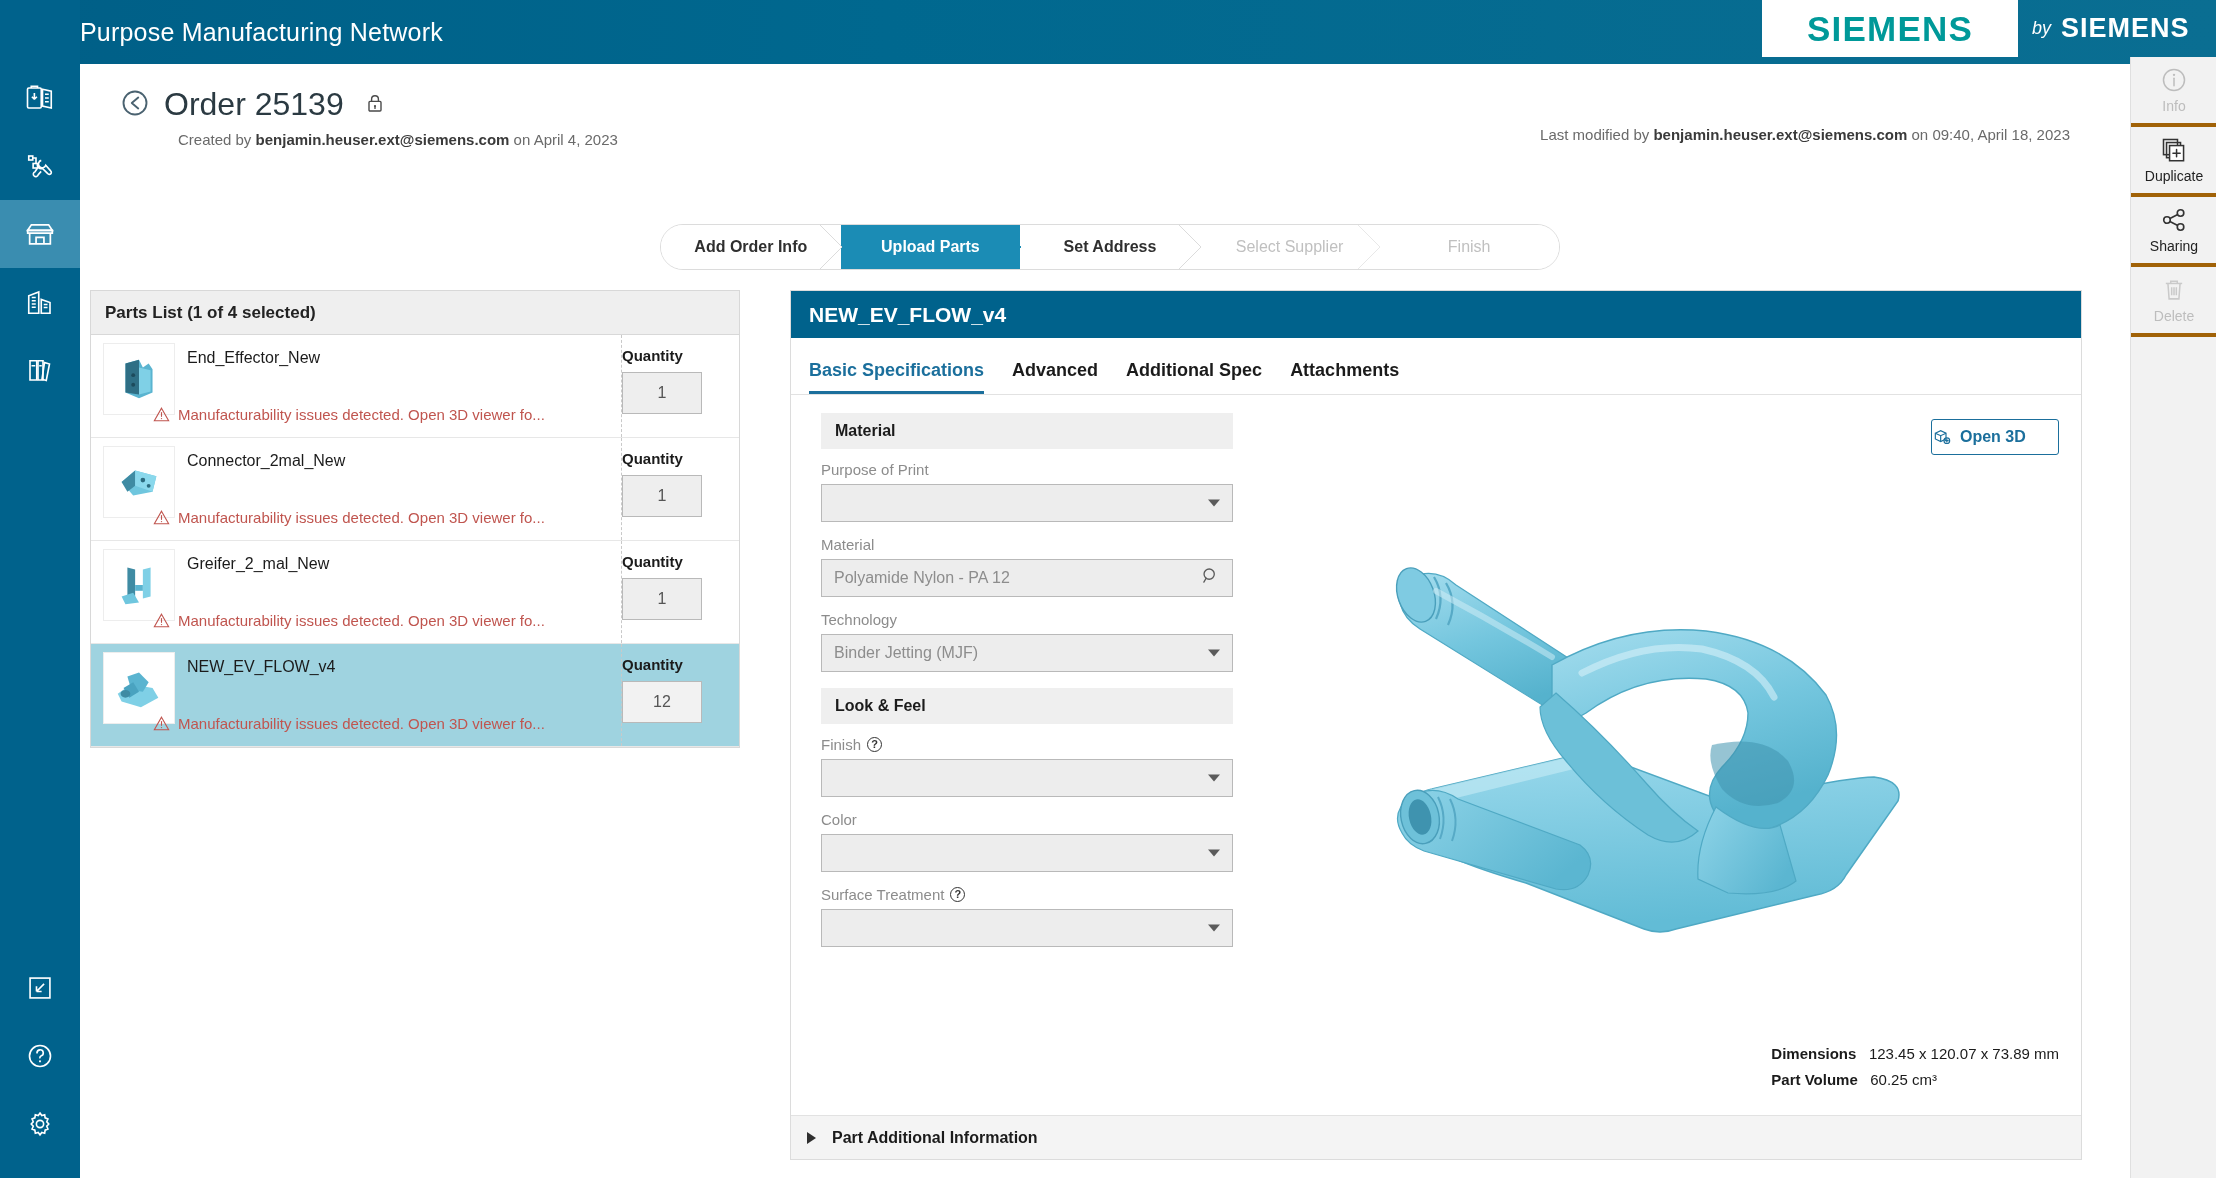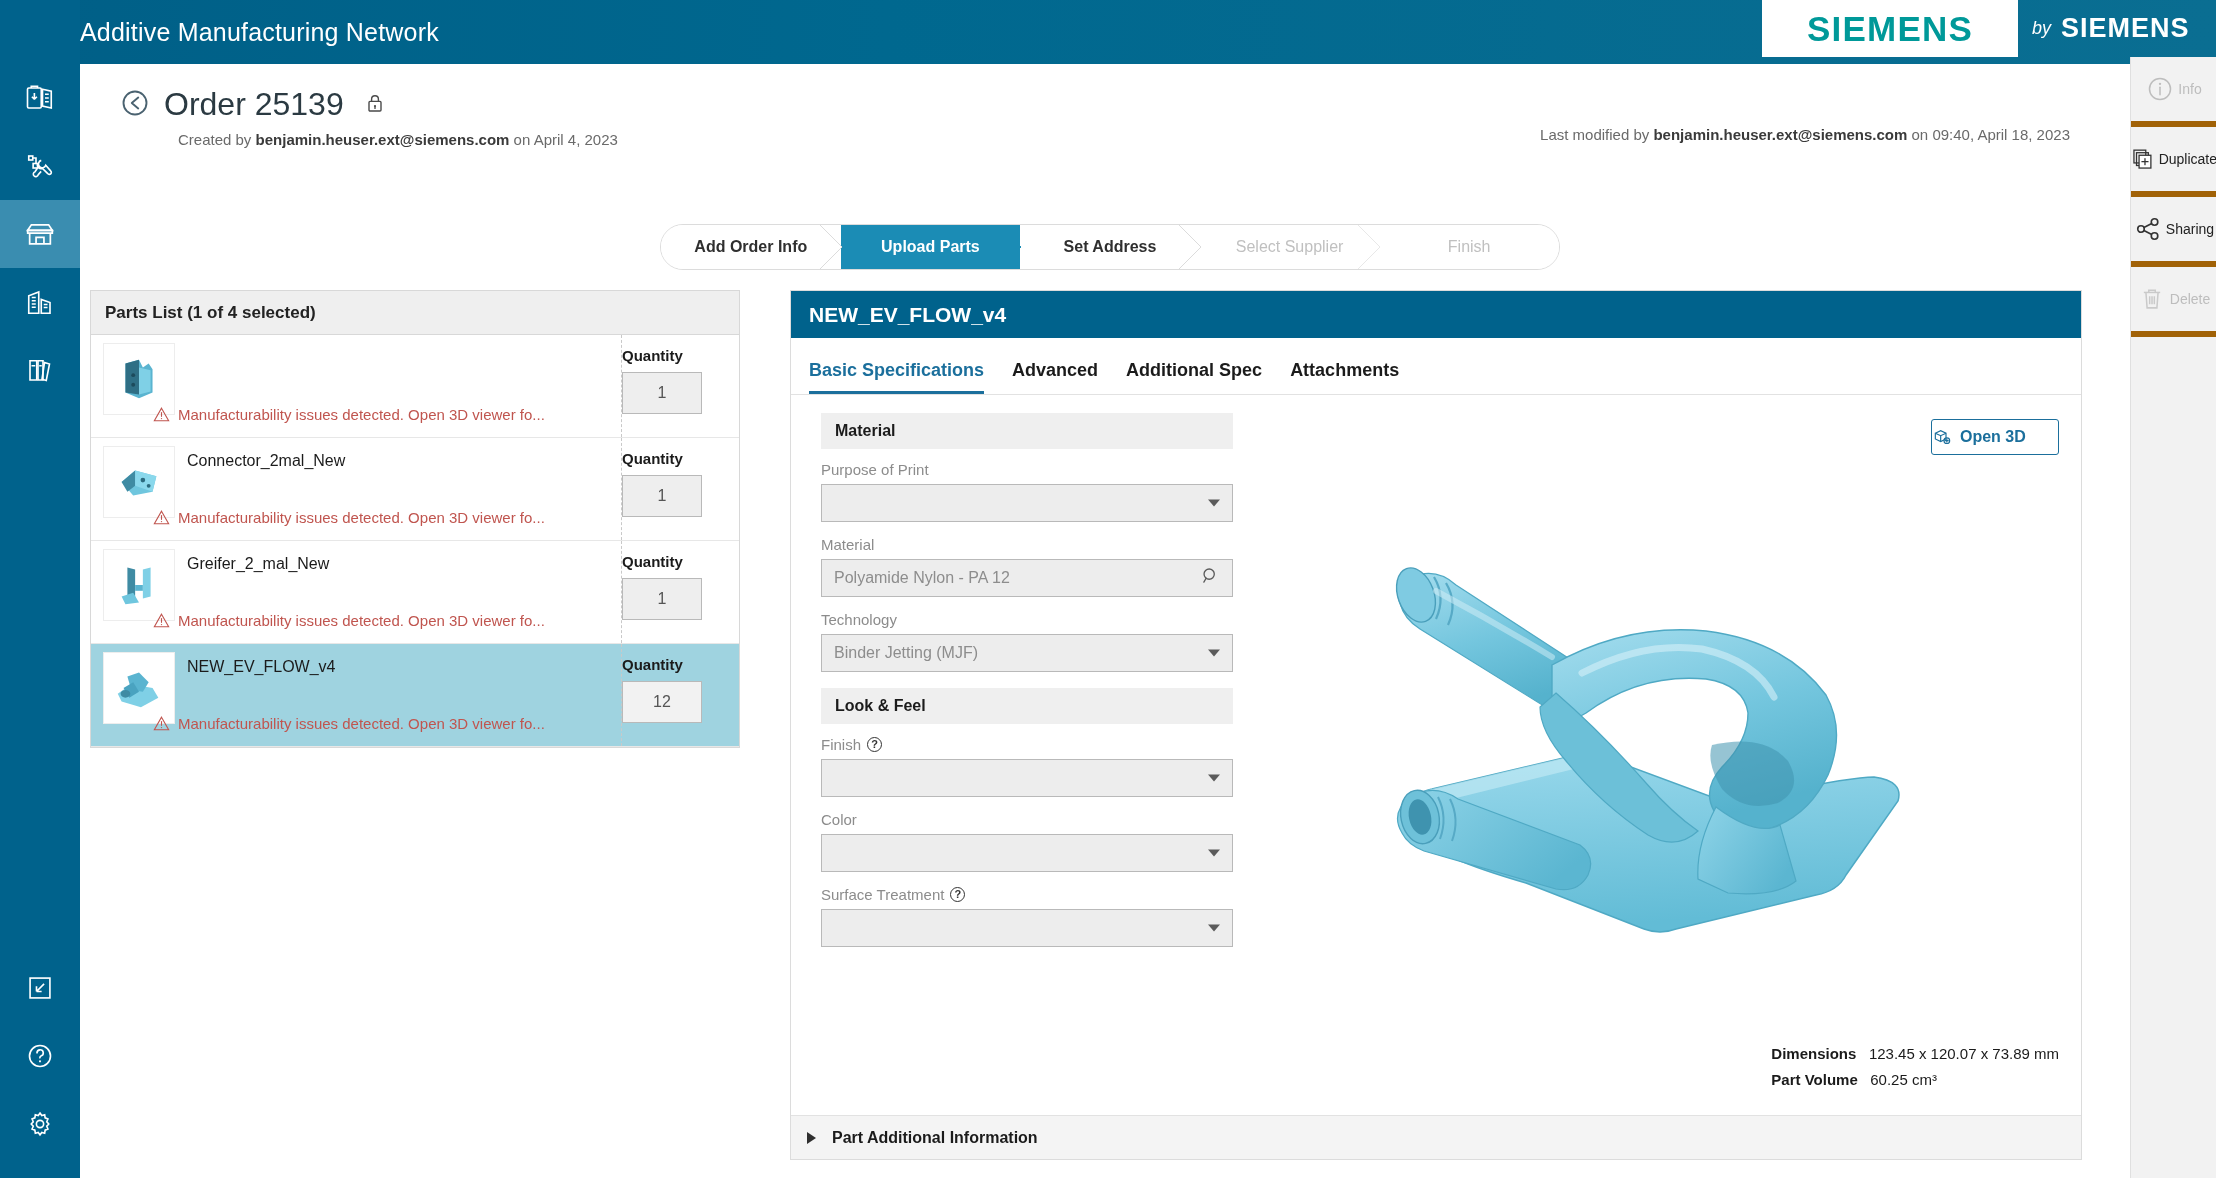--- a/index.html
+++ b/index.html
@@ -47,23 +47,23 @@
   }
   .rail-item.active { background: #3a8db0; }
   .rail svg { display: block; }
 
   
   .rrail {
     position: absolute; right: 0; top: 57px; width: 86px; height: 1121px;
     background: #f2f2f2; border-left: 1px solid #e0e0e0; z-index: 5;
   }
   .rr-item {
-    width: 86px; height: 70px; display: flex; 
+    width: 86px; height: 70px; display: flex; flex-direction: column;
     align-items: center; justify-content: center; gap: 4px;
-    border-bottom: 6px solid #a16207; cursor: pointer;
+    border-bottom: 4px solid #a16207; cursor: pointer;
   }
   .rr-label { font-size: 14px; color: #222; }
   .rr-item.disabled .rr-label { color: #bdbdbd; }
   .rr-item.disabled svg { opacity: .38; }
 
   
   .page {
     position: absolute; left: 80px; top: 64px; width: 2050px; height: 1114px;
     background: #ffffff;
   }
@@ -297,21 +297,21 @@
         <svg width="28" height="28" viewBox="0 0 24 24" fill="none" stroke="#ffffff" stroke-width="1.4">
           <circle cx="12" cy="12" r="3.1"></circle>
           <path d="M12 2.6l1.5 2.1 2.5-.6.4 2.6 2.4 1-1 2.4 1.7 1.9-1.7 1.9 1 2.4-2.4 1-.4 2.6-2.5-.6L12 21.4l-1.5-2.1-2.5.6-.4-2.6-2.4-1 1-2.4L4.5 12l1.7-1.9-1-2.4 2.4-1 .4-2.6 2.5.6z"></path>
         </svg>
       </span>
     </div>
   </div>
 </div>
 
 <div class="topbar">
-  <div class="app-title">Additive Manufacturing Network</div>
+  <div class="app-title">Purpose Manufacturing Network</div>
   <div class="siemens-box">
     <span class="siemens-teal">SIEMENS</span>
   </div>
   <div class="by-siemens">
     <span class="by-word">by</span>
     <span class="by-mark">SIEMENS</span>
   </div>
 </div>
 
 <div class="rrail">
@@ -420,20 +420,23 @@
       <div class="part-main">
         <div class="thumb">
           <svg width="58" height="58" viewBox="0 0 60 60">
             <path d="M16 14 L30 10 L34 18 L40 14 L44 20 L44 44 L30 50 L16 44 Z" fill="#5ab4d0"></path>
             <path d="M16 14 L30 10 L30 46 L16 44 Z" fill="#2f6f85"></path>
             <path d="M30 18 L42 21 L42 43 L30 46 Z" fill="#7fd0e6"></path>
             <circle cx="24" cy="26" r="2" fill="#1d4b5c"></circle>
             <circle cx="24" cy="36" r="2" fill="#1d4b5c"></circle>
           </svg>
         </div>
+        <div class="part-info">
+          <div class="part-name">End_Effector_New</div>
+        </div>
         <div class="part-warn">
           <svg width="17" height="17" viewBox="0 0 20 20" fill="none" stroke="#c0554f" stroke-width="1.3">
             <path d="M10 2.6L18.4 17.4H1.6z"></path>
             <path d="M10 7.6v4.6" stroke-linecap="round"></path>
             <circle cx="10" cy="14.8" r=".8" fill="#c0554f" stroke="none"></circle>
           </svg>
           <span>Manufacturability issues detected. Open 3D viewer fo...</span>
         </div>
       </div>
       <div class="qty-cell">

